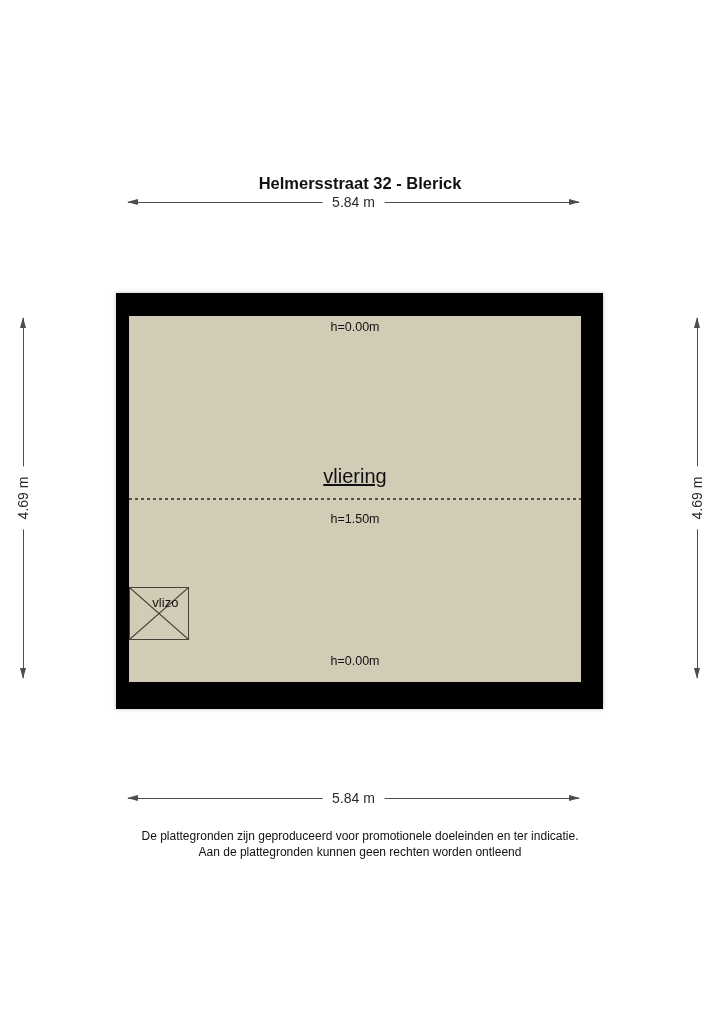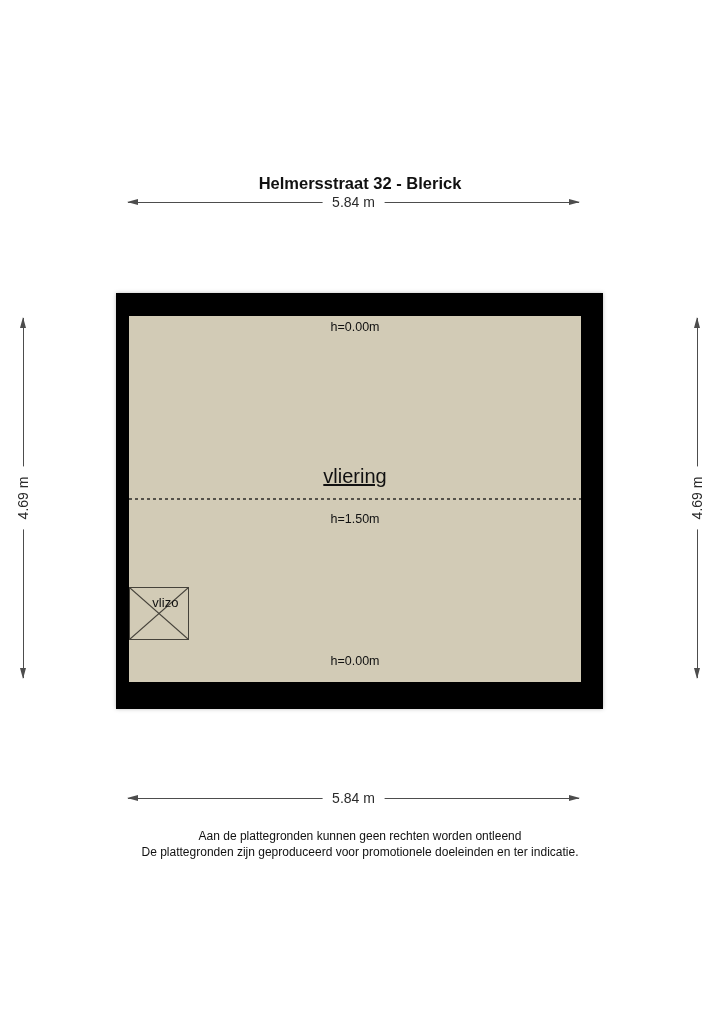--- a/index.html
+++ b/index.html
@@ -133,15 +133,15 @@
 </div>
 
 <div class="dim dim-h dim-bottom">
   <span class="line"></span>
   <span class="arrow arrow-left"></span>
   <span class="arrow arrow-right"></span>
   <span class="dimlabel">5.84 m</span>
 </div>
 
 <div class="abs footer">
+  <div>De plattegronden zijn geproduceerd voor promotionele doeleinden en ter indicatie.</div>
   <div>Aan de plattegronden kunnen geen rechten worden ontleend</div>
-  <div>De plattegronden zijn geproduceerd voor promotionele doeleinden en ter indicatie.</div>
 </div>
 
 </body></html>

